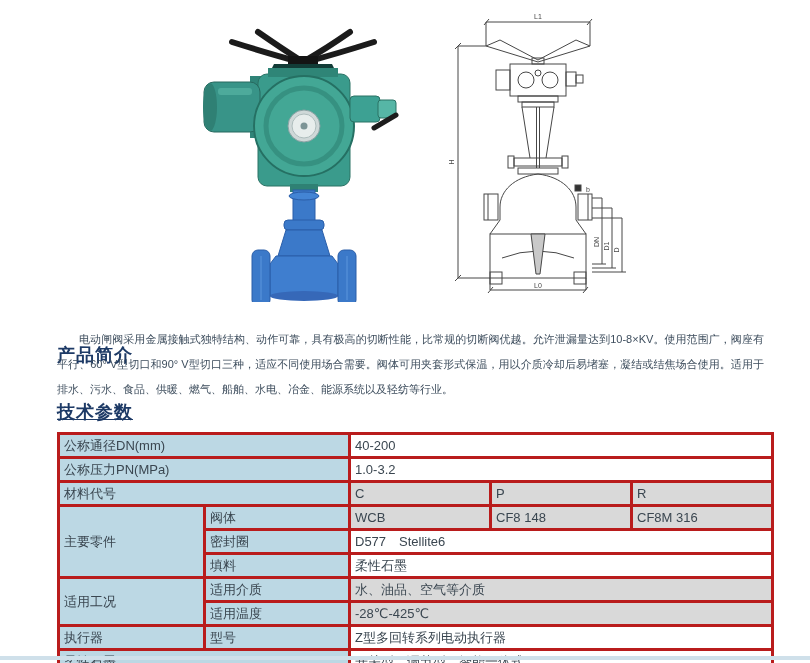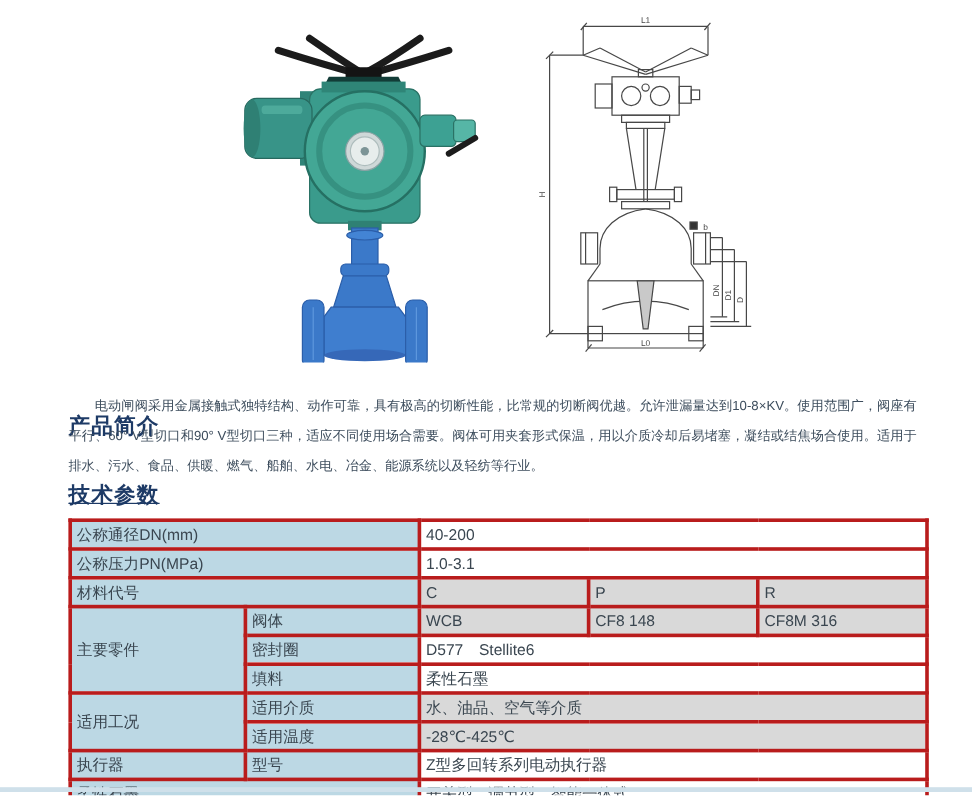--- a/index.html
+++ b/index.html
@@ -188,21 +188,21 @@
         <col style="width:141px">
         <col style="width:141px">
     </colgroup>
     <tbody>
       <tr>
         <td class="lbl" colspan="2">公称通径DN(mm)</td>
         <td class="white" colspan="3">40-200</td>
       </tr>
       <tr>
         <td class="lbl" colspan="2">公称压力PN(MPa)</td>
-        <td class="white" colspan="3">1.0-3.1</td>
+        <td class="white" colspan="3">1.0-3.2</td>
       </tr>
       <tr>
         <td class="lbl" colspan="2">材料代号</td>
         <td class="gray">C</td>
         <td class="gray">P</td>
         <td class="gray">R</td>
       </tr>
       <tr>
         <td class="lbl" rowspan="3">主要零件</td>
         <td class="lbl">阀体</td>

